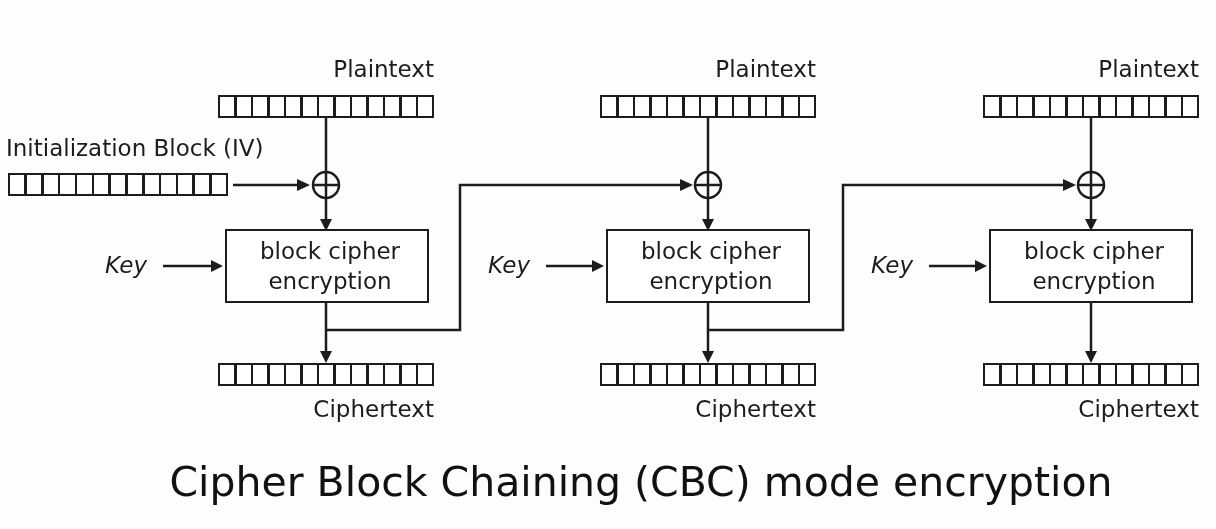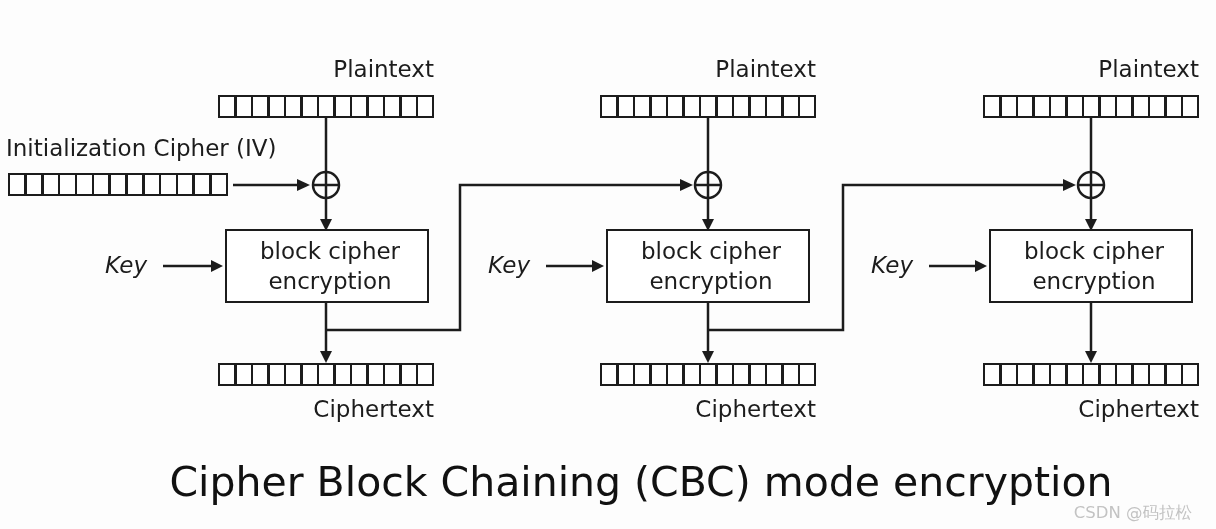--- a/index.html
+++ b/index.html
@@ -92,21 +92,21 @@
       </g>
       <line x1="1091" y1="198" x2="1091" y2="220"></line>
       <polygon points="1085,219 1097,219 1091,231"></polygon>
       <line x1="929" y1="266" x2="975" y2="266"></line>
       <polygon points="975,260 975,272 987,266"></polygon>
       <line x1="1091" y1="302" x2="1091" y2="352"></line>
       <polygon points="1085,351 1097,351 1091,363"></polygon>
     </g>
   </svg>
 
-  <div class="lbl" style="left:6px; top:134px;">Initialization Cipher (IV)</div>
+  <div class="lbl" style="left:6px; top:134px;">Initialization Block (IV)</div>
   <div class="bit-bar" style="left:8px; top:173px; width:220px;">
       <span></span>
       <span></span>
       <span></span>
       <span></span>
       <span></span>
       <span></span>
       <span></span>
       <span></span>
       <span></span>
@@ -224,15 +224,14 @@
       <span></span>
       <span></span>
       <span></span>
       <span></span>
       <span></span>
       <span></span>
     </div>
   <div class="lbl center216" style="left:983px; top:395px;">Ciphertext</div>
 
   <div id="caption">Cipher Block Chaining (CBC) mode encryption</div>
-  <div class="watermark" id="wm-csdn">CSDN @码拉松</div>
 
 </div>
 
 </body></html>

